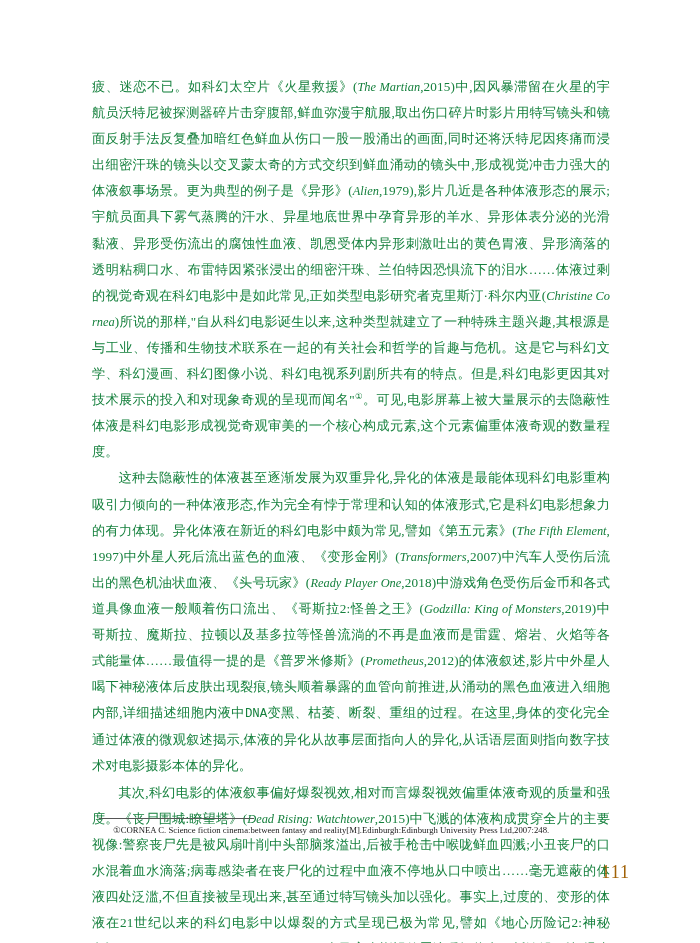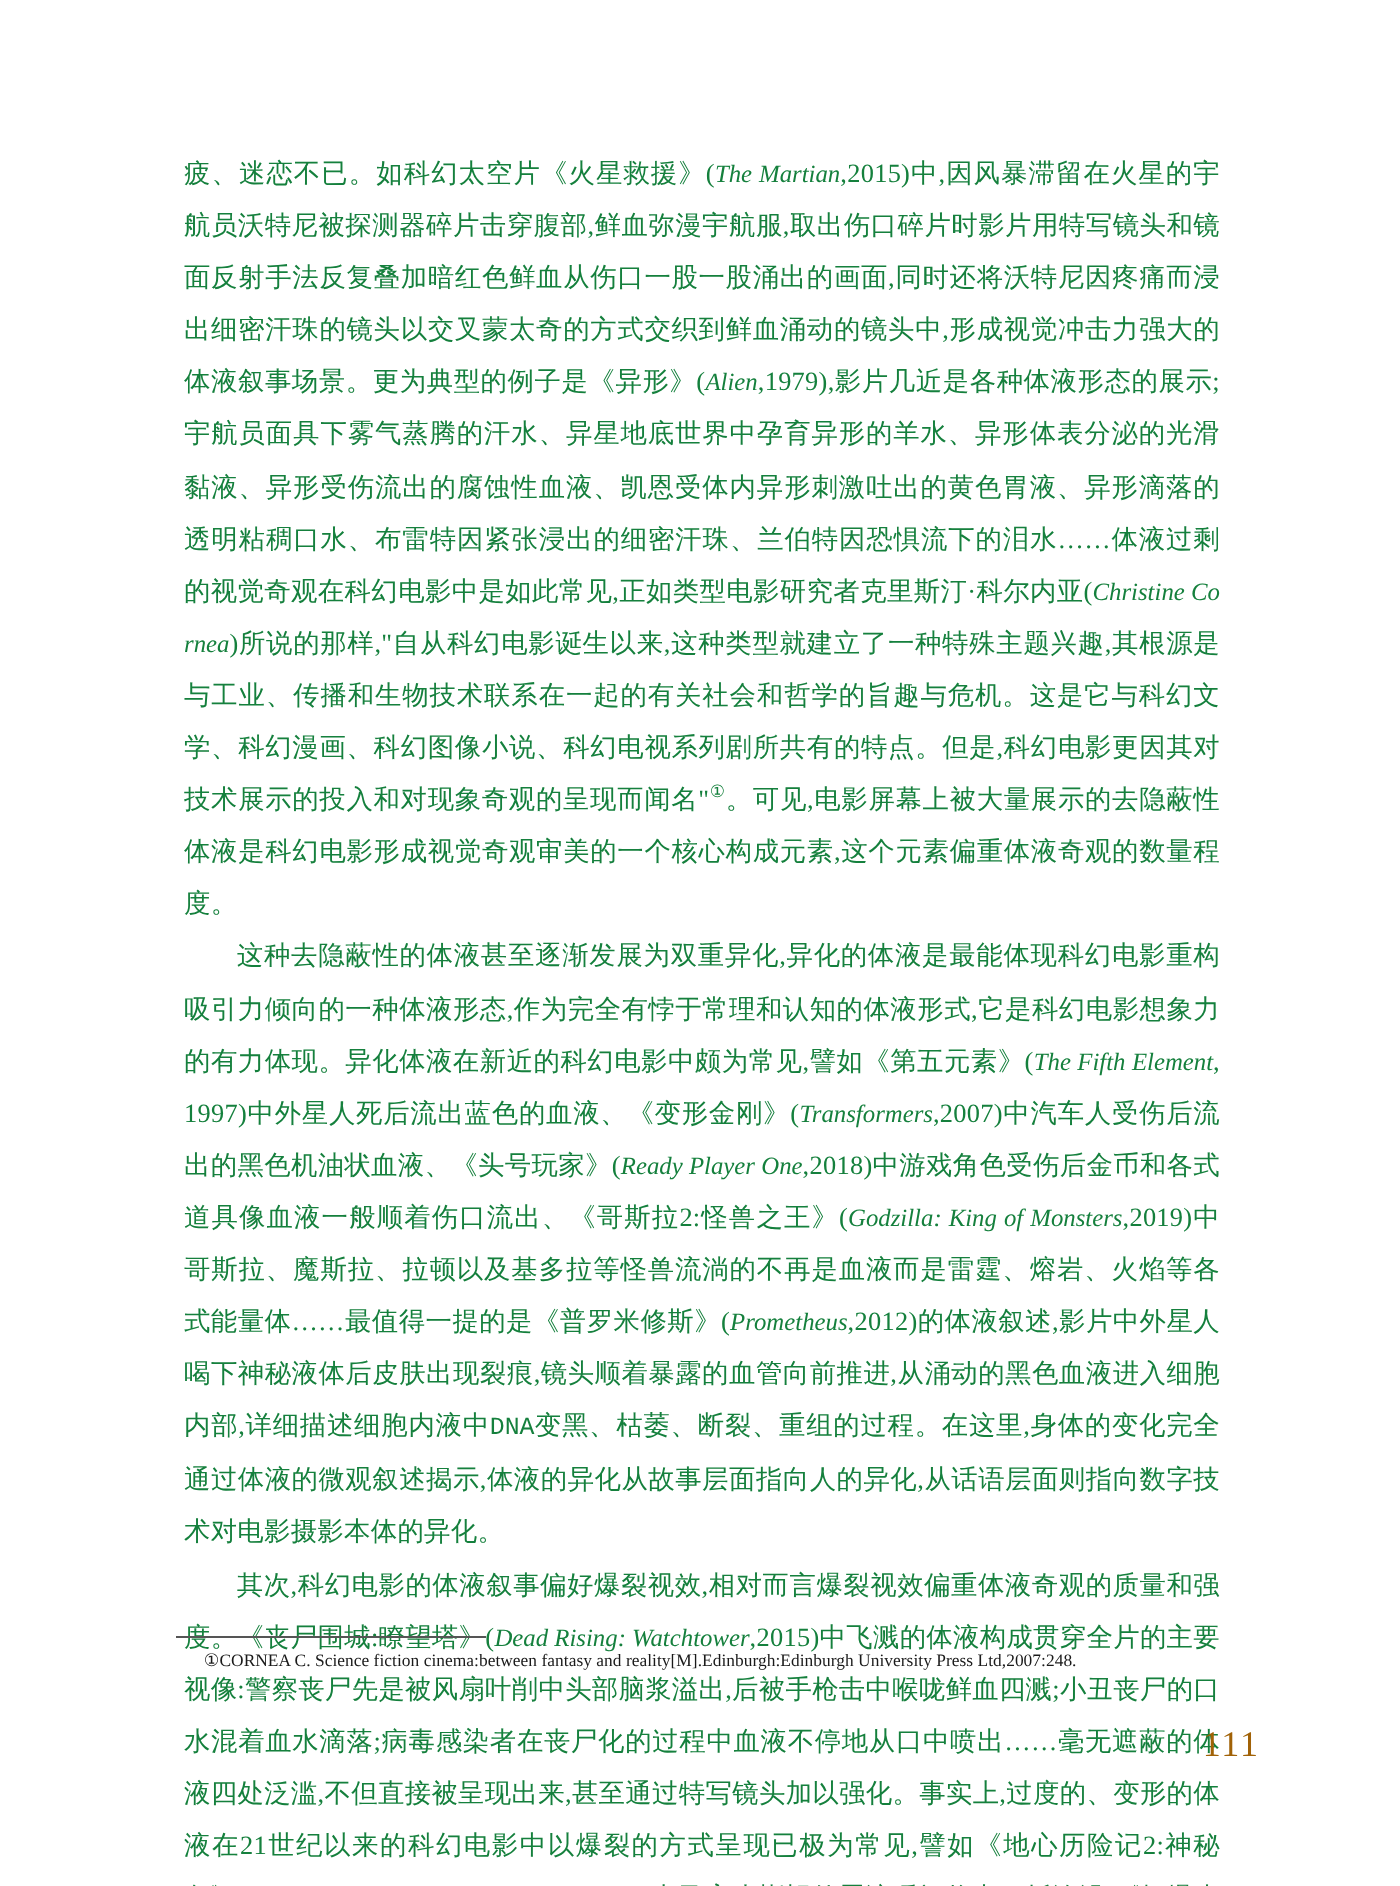--- a/index.html
+++ b/index.html
@@ -50,21 +50,21 @@
     font-size: 12.4px;
     letter-spacing: 0;
   }
   sup.fnref {
     font-size: 8.5px;
     vertical-align: super;
     line-height: 0;
   }
   .footnotes {
     position: absolute;
-    left: 88px;
+    left: 99px;
     top: 818px;
     width: 518px;
   }
   .fn-rule {
     width: 155px;
     height: 0;
     border: 0;
     border-top: 1px solid #555555;
     margin: 0 0 4px 0;
   }

